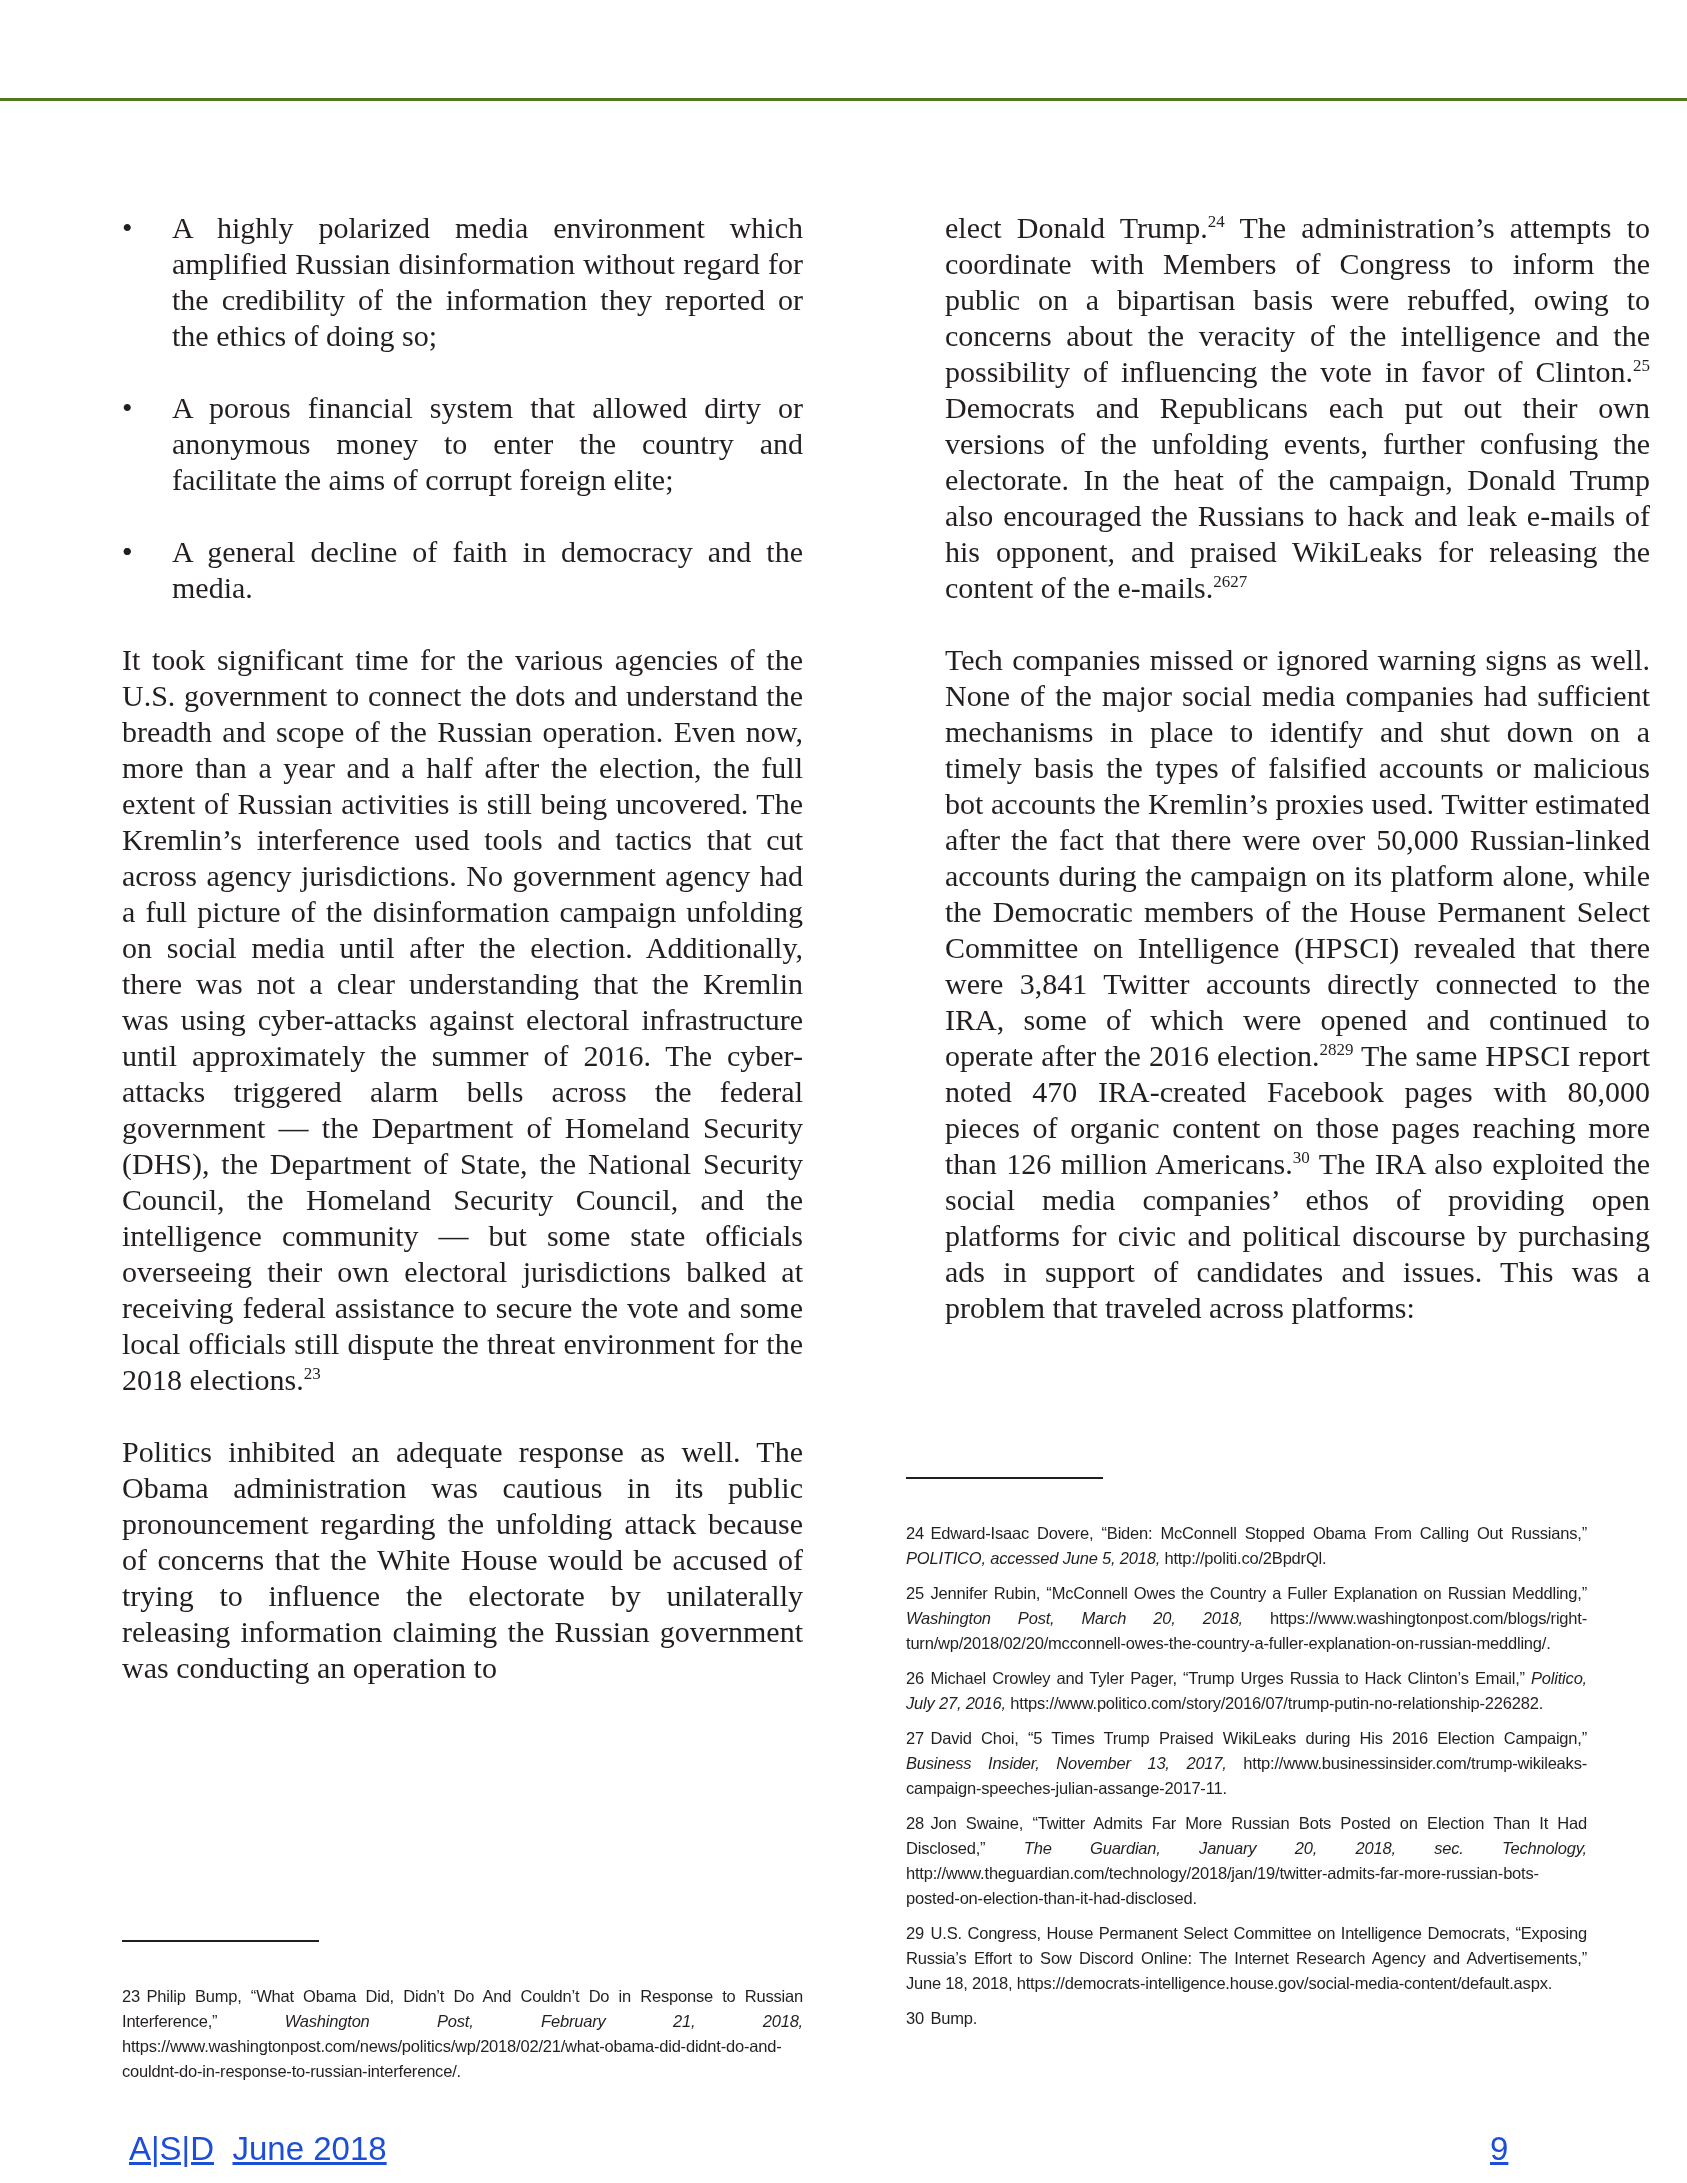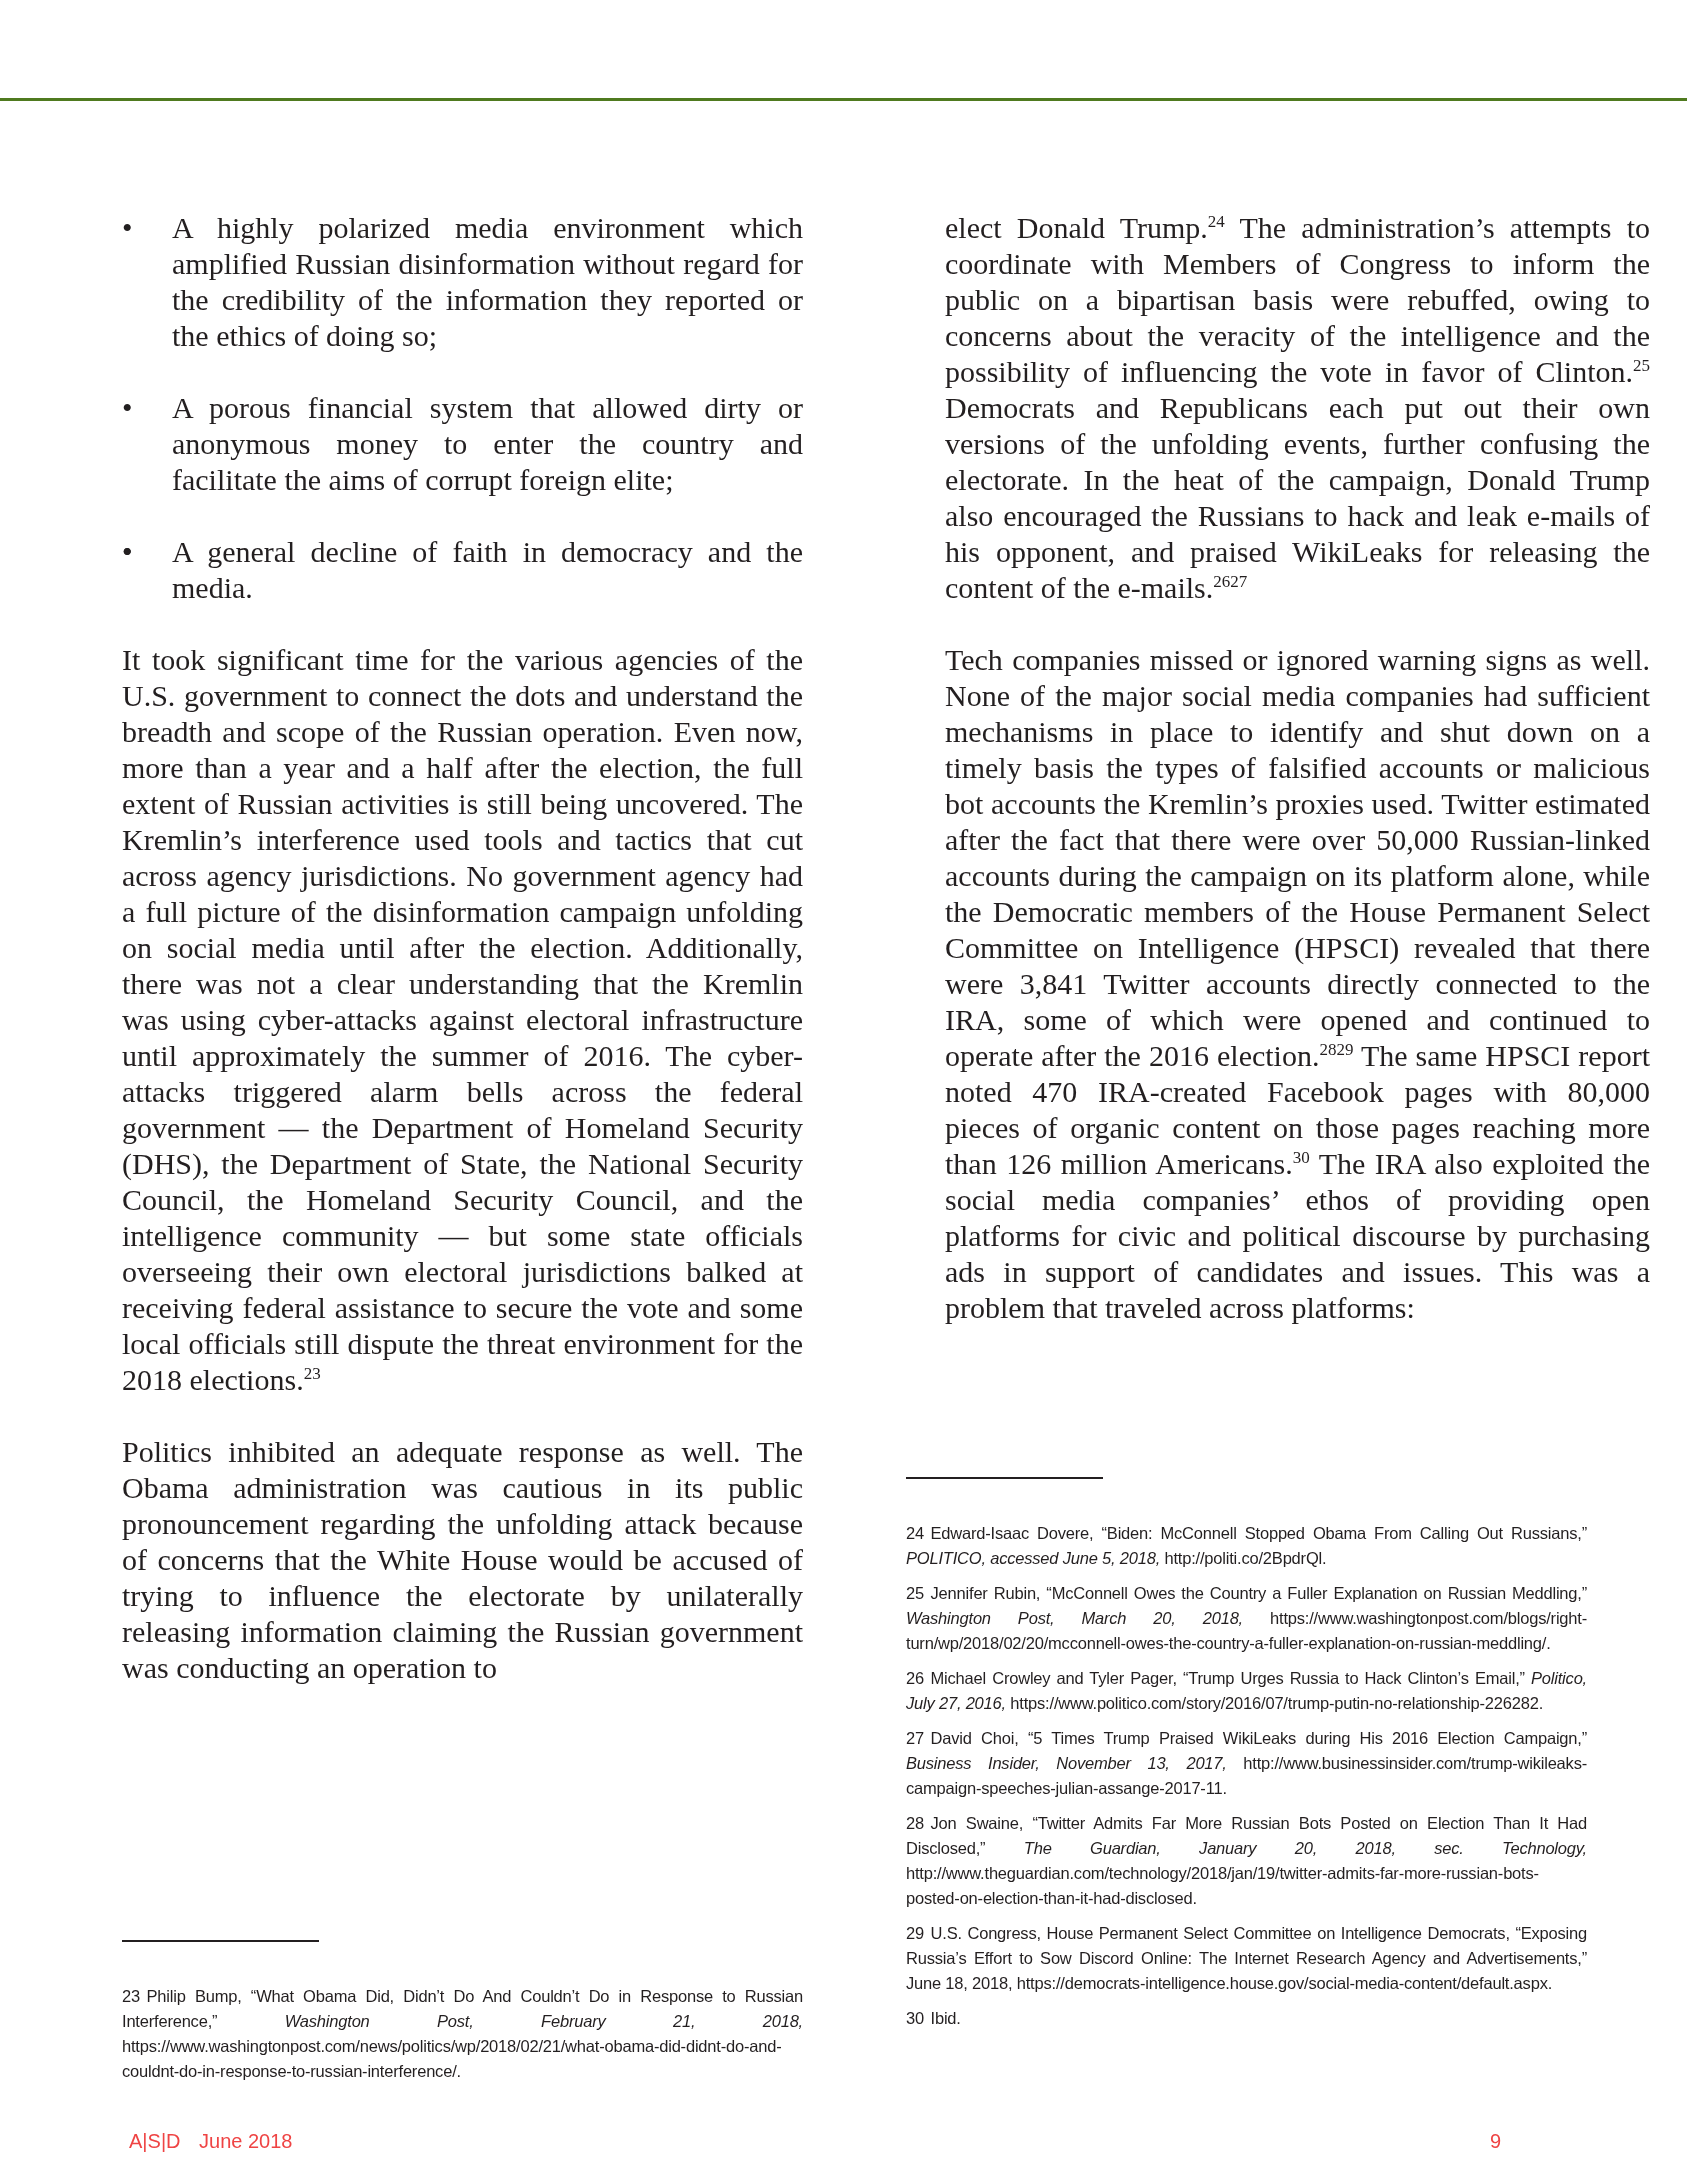--- a/index.html
+++ b/index.html
@@ -22,21 +22,21 @@
   .fn-rule-left { left: 122px; top: 1940px; }
   .fn-rule-right { left: 906px; top: 1477px; }
 
   .footnotes { position: absolute; font-family: "Liberation Sans", "DejaVu Sans", sans-serif; font-size: 16.5px; line-height: 25px; text-align: justify; letter-spacing: -0.2px; margin-top: 36px; }
   .footnotes-left { left: 122px; width: 681px; top: 1948px; }
   .footnotes-right { left: 906px; width: 681px; top: 1485px; }
   .footnote { margin: 0 0 10px 0; }
   .footnote .fn-num { margin-right: 6.6px; }
   .footnote i { font-style: italic; }
 
-  .footer { position: absolute; top: 2130px; font-family: "Liberation Sans", "DejaVu Sans", sans-serif; font-size: 20px; color: #ef4444; }
+  .footer { position: absolute; top: 2130px; font-family: "Liberation Sans", "DejaVu Sans", sans-serif; font-size: 33px; color: #1d4ed8; text-decoration: underline; }
   .footer-left { left: 129px; }
   .footer-left .date { margin-left: 18.5px; }
   .footer-right { left: 1490px; }
 </style>
 </head>
 <body>
 
 <div class="top-rule"></div>
 
 <div class="col col-left">
@@ -76,20 +76,20 @@
   <p class="footnote"><span class="fn-num">23</span><span>Philip Bump, “What Obama Did, Didn’t Do And Couldn’t Do in Response to Russian Interference,” </span><i>Washington Post, February 21, 2018,</i><span> https://www.washingtonpost.com/news/politics/wp/2018/02/21/what-obama-did-didnt-do-and-couldnt-do-in-response-to-russian-interference/.</span></p>
 </div>
 
 <div class="footnotes footnotes-right">
   <p class="footnote"><span class="fn-num">24</span><span>Edward-Isaac Dovere, “Biden: McConnell Stopped Obama From Calling Out Russians,” </span><i>POLITICO, accessed June 5, 2018,</i><span> http://politi.co/2BpdrQl.</span></p>
   <p class="footnote"><span class="fn-num">25</span><span>Jennifer Rubin, “McConnell Owes the Country a Fuller Explanation on Russian Meddling,” </span><i>Washington Post, March 20, 2018,</i><span> https://www.washingtonpost.com/blogs/right-turn/wp/2018/02/20/mcconnell-owes-the-country-a-fuller-explanation-on-russian-meddling/.</span></p>
   <p class="footnote"><span class="fn-num">26</span><span>Michael Crowley and Tyler Pager, “Trump Urges Russia to Hack Clinton’s Email,” </span><i>Politico, July 27, 2016,</i><span> https://www.politico.com/story/2016/07/trump-putin-no-relationship-226282.</span></p>
   <p class="footnote"><span class="fn-num">27</span><span>David Choi, “5 Times Trump Praised WikiLeaks during His 2016 Election Campaign,” </span><i>Business Insider, November 13, 2017,</i><span> http://www.businessinsider.com/trump-wikileaks-campaign-speeches-julian-assange-2017-11.</span></p>
   <p class="footnote"><span class="fn-num">28</span><span>Jon Swaine, “Twitter Admits Far More Russian Bots Posted on Election Than It Had Disclosed,” </span><i>The Guardian, January 20, 2018, sec. Technology,</i><span> http://www.theguardian.com/technology/2018/jan/19/twitter-admits-far-more-russian-bots-posted-on-election-than-it-had-disclosed.</span></p>
   <p class="footnote"><span class="fn-num">29</span><span>U.S. Congress, House Permanent Select Committee on Intelligence Democrats, “Exposing Russia’s Effort to Sow Discord Online: The Internet Research Agency and Advertisements,” June 18, 2018, https://democrats-intelligence.house.gov/social-media-content/default.aspx.</span></p>
-  <p class="footnote"><span class="fn-num">30</span><span>Ibid.</span></p>
+  <p class="footnote"><span class="fn-num">30</span><span>Bump.</span></p>
 </div>
 
 <div class="footer footer-left">
   <span>A|S|D</span><span class="date">June 2018</span>
 </div>
 <div class="footer footer-right">9</div>
 
 
 </body></html>

